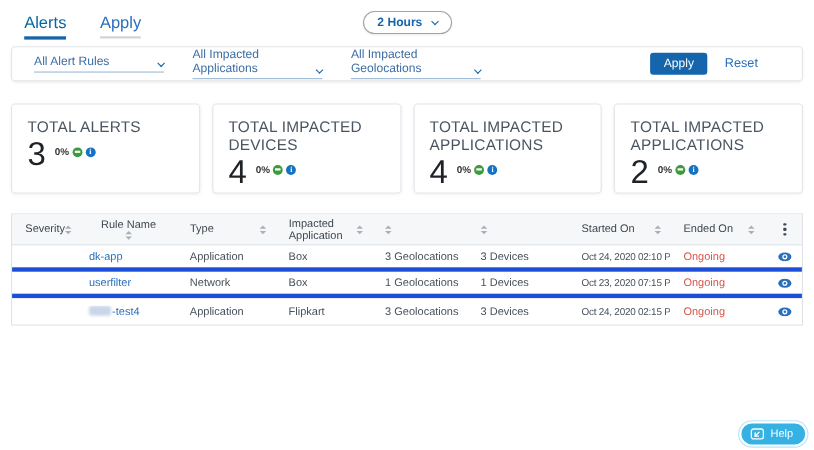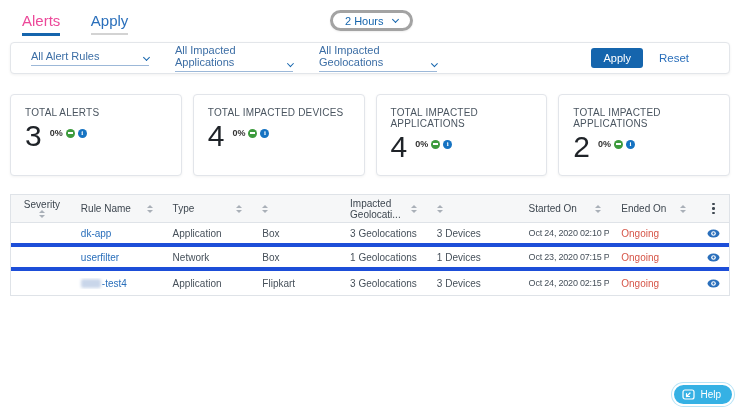--- a/index.html
+++ b/index.html
@@ -1,59 +1,59 @@
 <!DOCTYPE html>
 <html><head>
 <meta charset="utf-8">
 <style>
   * { margin:0; padding:0; box-sizing:border-box; }
   html,body { width:740px; height:409px; background:#fff; font-family:"Liberation Sans", sans-serif; position:relative; overflow:hidden; }
 
   
   .topbar { position:relative; height:38px; padding:12px 10px 0 22px; }
   .tab { display:inline-block; font-size:15px; padding-bottom:4px; margin-right:26px; cursor:pointer; }
-  .tab-alerts { color:#ec4899; border-bottom:3px solid #1565ad; }
+  .tab-alerts { color:#0369a1; border-bottom:3px solid #1565ad; }
   .tab-rules  { color:#2a6fbb; border-bottom:2px solid #d3d3d3; }
   .time-pill { position:absolute; left:330px; top:10px; height:21px; display:flex; align-items:center; gap:9px;
-    padding:0 12px; border:3px solid #a3a3a3; border-radius:12px; box-shadow:0 1px 2px rgba(0,0,0,.07);
-    color:#1565ad; font-size:11px; font-weight:normal; cursor:pointer; background:#fff; }
+    padding:0 12px; border:1px solid #a3a3a3; border-radius:12px; box-shadow:0 1px 2px rgba(0,0,0,.07);
+    color:#1565ad; font-size:11px; font-weight:bold; cursor:pointer; background:#fff; }
   .chev { width:5px; height:5px; border-right:1.6px solid #1565ad; border-bottom:1.6px solid #1565ad;
     transform:rotate(45deg); margin-top:-3px; }
 
   
   .filters { display:flex; align-items:center; height:32px; margin:4px 10px 0; padding:0 40px 0 20px;
     border:1px solid #e3e6ea; border-radius:4px; box-shadow:0 1px 3px rgba(0,0,0,.06); background:#fff; }
   .dd { width:118px; margin-right:26px; display:flex; align-items:flex-end; justify-content:space-between;
     border-bottom:1px solid #9cb8d8; padding-bottom:3px; color:#3c6ea5; font-size:11px; cursor:pointer; }
   .dd .chev { margin-top:0; margin-bottom:2px; }
   .apply-btn { margin-left:auto; background:#1565ad; color:#fff; font-size:11px; border:none; border-radius:3px;
     padding:4px 12px; cursor:pointer; }
   .reset-btn { margin-left:16px; color:#2a6fbb; font-size:11.5px; background:none; border:none; cursor:pointer; }
 
   
   .cards { display:flex; gap:11px; margin:20px 10px 0; }
   .card { flex:1; height:82px; border:1px solid #e2e5ea; border-radius:4px; box-shadow:0 1px 3px rgba(0,0,0,.05);
     padding:12px 14px; background:#fff; }
-  .card-title { font-size:10px; color:#4a5560; letter-spacing:.2px; }
+  .card-title { font-size:14px; color:#4a5560; letter-spacing:.2px; }
   .card-body { display:flex; align-items:flex-start; gap:8px; margin-top:3px; }
   .card-value { font-size:30px; font-weight:300; color:#1f2328; line-height:1; }
   .trend { display:flex; align-items:center; gap:3px; margin-top:7px; font-size:9px; color:#333; font-weight:bold; }
   .mini-ic { width:9px; height:9px; border-radius:50%; display:inline-flex; align-items:center; justify-content:center; }
   .ic-green { background:#3d9b3d; }
   .ic-green::after { content:""; width:5px; height:1.5px; background:#fff; }
   .ic-info { background:#1673c2; color:#fff; font-size:7px; font-weight:bold; font-family:"Liberation Serif", serif; }
 
   
   .table { margin:18px 10px 0; border:1px solid #dfe3e8; font-size:10px; color:#46505a; background:#fff; }
   .thead { display:flex; align-items:center; background:#f6f7f8; border-bottom:1px solid #dfe3e8; height:28px; }
   .th { display:flex; align-items:center; justify-content:space-between; padding:0 8px 0 12px; color:#3e4750; }
   .tr { display:flex; align-items:center; height:24px; border-bottom:4px solid #1d4ed8; }
   .tr:last-child { border-bottom:none; }
   .td { padding:0 8px 0 12px; white-space:nowrap; overflow:hidden; }
-  .c1{width:58px;flex-direction:column;} .c2{width:92px;} .c3{width:90px;} .c4{width:88px;} .c5{width:87px;}
+  .c1{width:58px;} .c2{width:92px;flex-direction:column;} .c3{width:90px;} .c4{width:88px;} .c5{width:87px;}
   .c6{width:92px;} .c7{width:93px;} .c8{width:85px;} .c9{width:35px; display:flex; justify-content:center;}
   .sort { display:flex; flex-direction:column; gap:2px; cursor:pointer; }
   .sort .up { width:0; height:0; border-left:3px solid transparent; border-right:3px solid transparent; border-bottom:3.5px solid #a9b0b8; }
   .sort .dn { width:0; height:0; border-left:3px solid transparent; border-right:3px solid transparent; border-top:3.5px solid #a9b0b8; }
   .kebab { display:flex; flex-direction:column; gap:2px; cursor:pointer; }
   .kebab i { width:2.5px; height:2.5px; border-radius:50%; background:#3e4750; }
   .dot { width:7px; height:7px; border-radius:50%; margin-left:26px; }
   .link { color:#2a6fbb; cursor:pointer; }
   .date { font-size:9px; letter-spacing:-.2px; padding-right:0; }
   .ongoing { color:#d65548; }
@@ -159,27 +159,27 @@
         </span>
       </div>
     <div class="th c3">
         <span>Type</span>
         <span class="sort">
           <i class="up"></i>
           <i class="dn"></i>
         </span>
       </div>
     <div class="th c4">
+        <span>Impacted Application</span>
         <span class="sort">
           <i class="up"></i>
           <i class="dn"></i>
         </span>
       </div>
     <div class="th c5">
-        <span>Impacted Geolocati...</span>
         <span class="sort">
           <i class="up"></i>
           <i class="dn"></i>
         </span>
       </div>
     <div class="th c6">
         <span class="sort">
           <i class="up"></i>
           <i class="dn"></i>
         </span>

